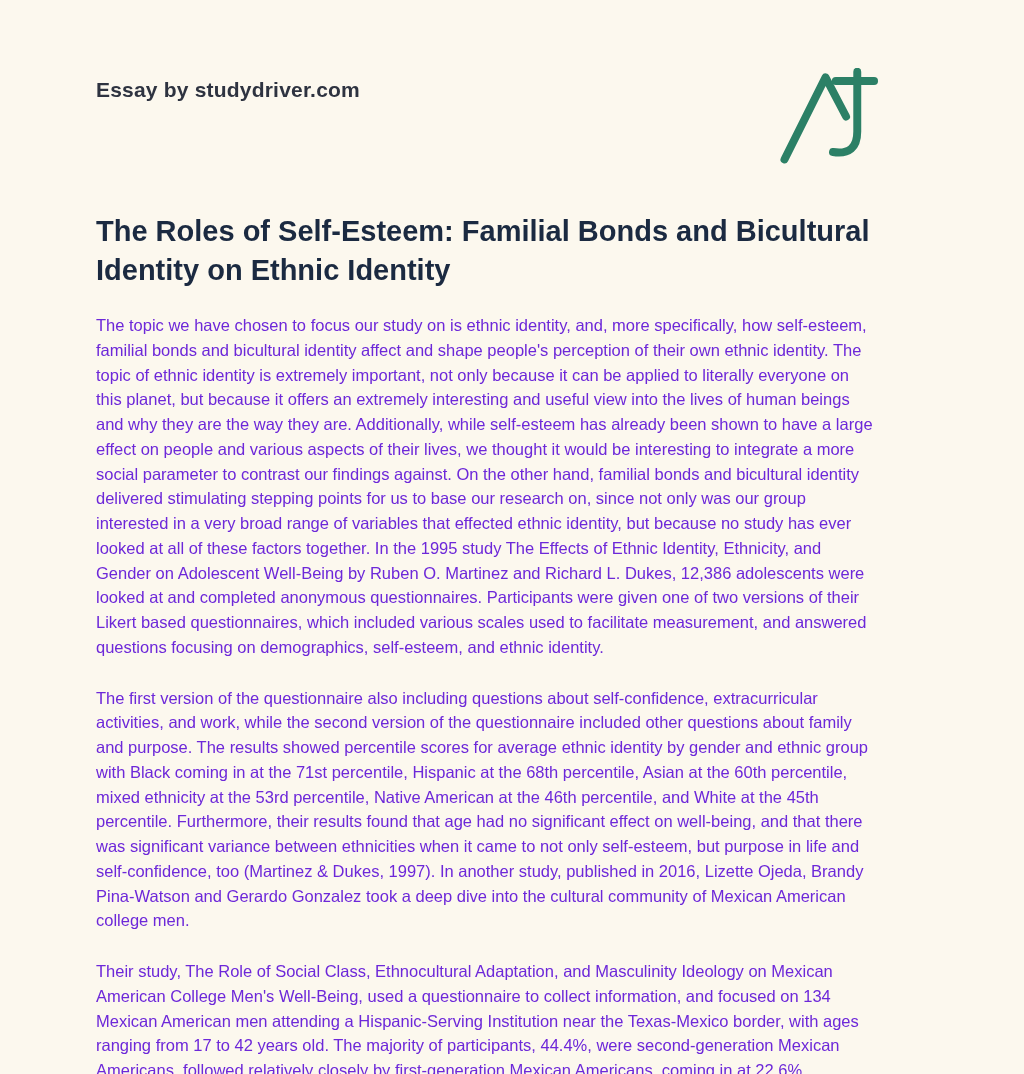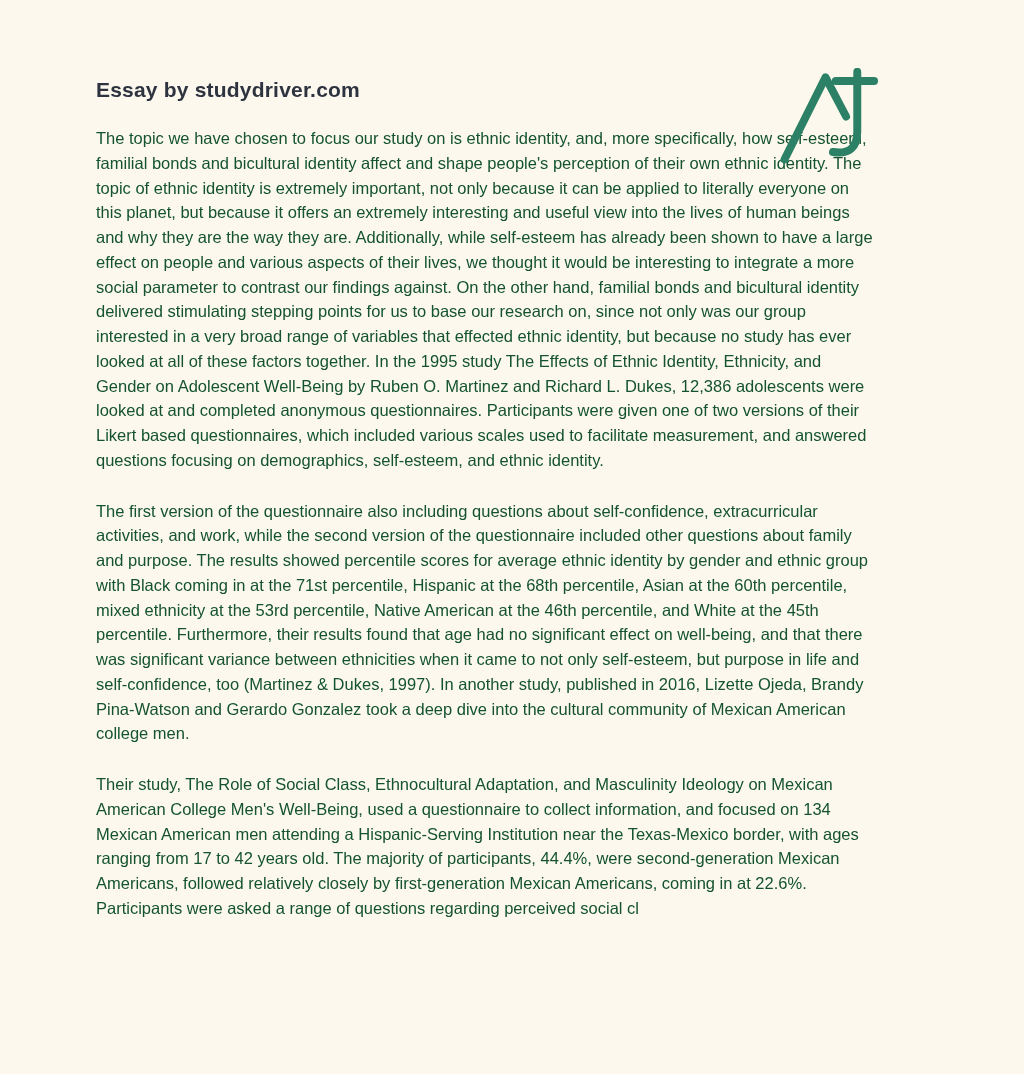--- a/index.html
+++ b/index.html
@@ -58,21 +58,21 @@
   }
 
   .essay-body {
     margin-top: 24px;
     max-width: 836px;
   }
 
   .essay-body p {
     font-size: 16.5px;
     line-height: 1.5;
-    color: #14532d;
+    color: #6d28d9;
     margin-bottom: 26px;
   }
 </style>
 </head>
 <body>
 
 <div class="page">
 
   <div class="byline">Essay by studydriver.com</div>
 
@@ -80,20 +80,21 @@
   <div class="logo">
     <svg viewBox="0 0 120 105" width="112" height="98" aria-hidden="true">
       <g fill="none" stroke="#2c8066" stroke-width="8.5" stroke-linecap="round" stroke-linejoin="round">
         <path d="M8 98 L52 10 L74 52"></path>
         <path d="M63 14 L104 14"></path>
         <path d="M86 4 L86 68 Q86 94 60 90"></path>
       </g>
     </svg>
   </div>
 
+  <h1 class="title">The Roles of Self-Esteem: Familial Bonds and Bicultural Identity on Ethnic Identity</h1>
 
   <div class="essay-body">
     <p>The topic we have chosen to focus our study on is ethnic identity, and, more specifically, how self-esteem, familial bonds and bicultural identity affect and shape people's perception of their own ethnic identity. The topic of ethnic identity is extremely important, not only because it can be applied to literally everyone on this planet, but because it offers an extremely interesting and useful view into the lives of human beings and why they are the way they are. Additionally, while self-esteem has already been shown to have a large effect on people and various aspects of their lives, we thought it would be interesting to integrate a more social parameter to contrast our findings against. On the other hand, familial bonds and bicultural identity delivered stimulating stepping points for us to base our research on, since not only was our group interested in a very broad range of variables that effected ethnic identity, but because no study has ever looked at all of these factors together. In the 1995 study The Effects of Ethnic Identity, Ethnicity, and Gender on Adolescent Well-Being by Ruben O. Martinez and Richard L. Dukes, 12,386 adolescents were looked at and completed anonymous questionnaires. Participants were given one of two versions of their Likert based questionnaires, which included various scales used to facilitate measurement, and answered questions focusing on demographics, self-esteem, and ethnic identity.</p>
     <p>The first version of the questionnaire also including questions about self-confidence, extracurricular activities, and work, while the second version of the questionnaire included other questions about family and purpose. The results showed percentile scores for average ethnic identity by gender and ethnic group with Black coming in at the 71st percentile, Hispanic at the 68th percentile, Asian at the 60th percentile, mixed ethnicity at the 53rd percentile, Native American at the 46th percentile, and White at the 45th percentile. Furthermore, their results found that age had no significant effect on well-being, and that there was significant variance between ethnicities when it came to not only self-esteem, but purpose in life and self-confidence, too (Martinez &amp; Dukes, 1997). In another study, published in 2016, Lizette Ojeda, Brandy Pina-Watson and Gerardo Gonzalez took a deep dive into the cultural community of Mexican American college men.</p>
     <p>Their study, The Role of Social Class, Ethnocultural Adaptation, and Masculinity Ideology on Mexican American College Men's Well-Being, used a questionnaire to collect information, and focused on 134 Mexican American men attending a Hispanic-Serving Institution near the Texas-Mexico border, with ages ranging from 17 to 42 years old. The majority of participants, 44.4%, were second-generation Mexican Americans, followed relatively closely by first-generation Mexican Americans, coming in at 22.6%. Participants were asked a range of questions regarding perceived social cl</p>
   </div>
 
 </div>
 
 </body></html>

